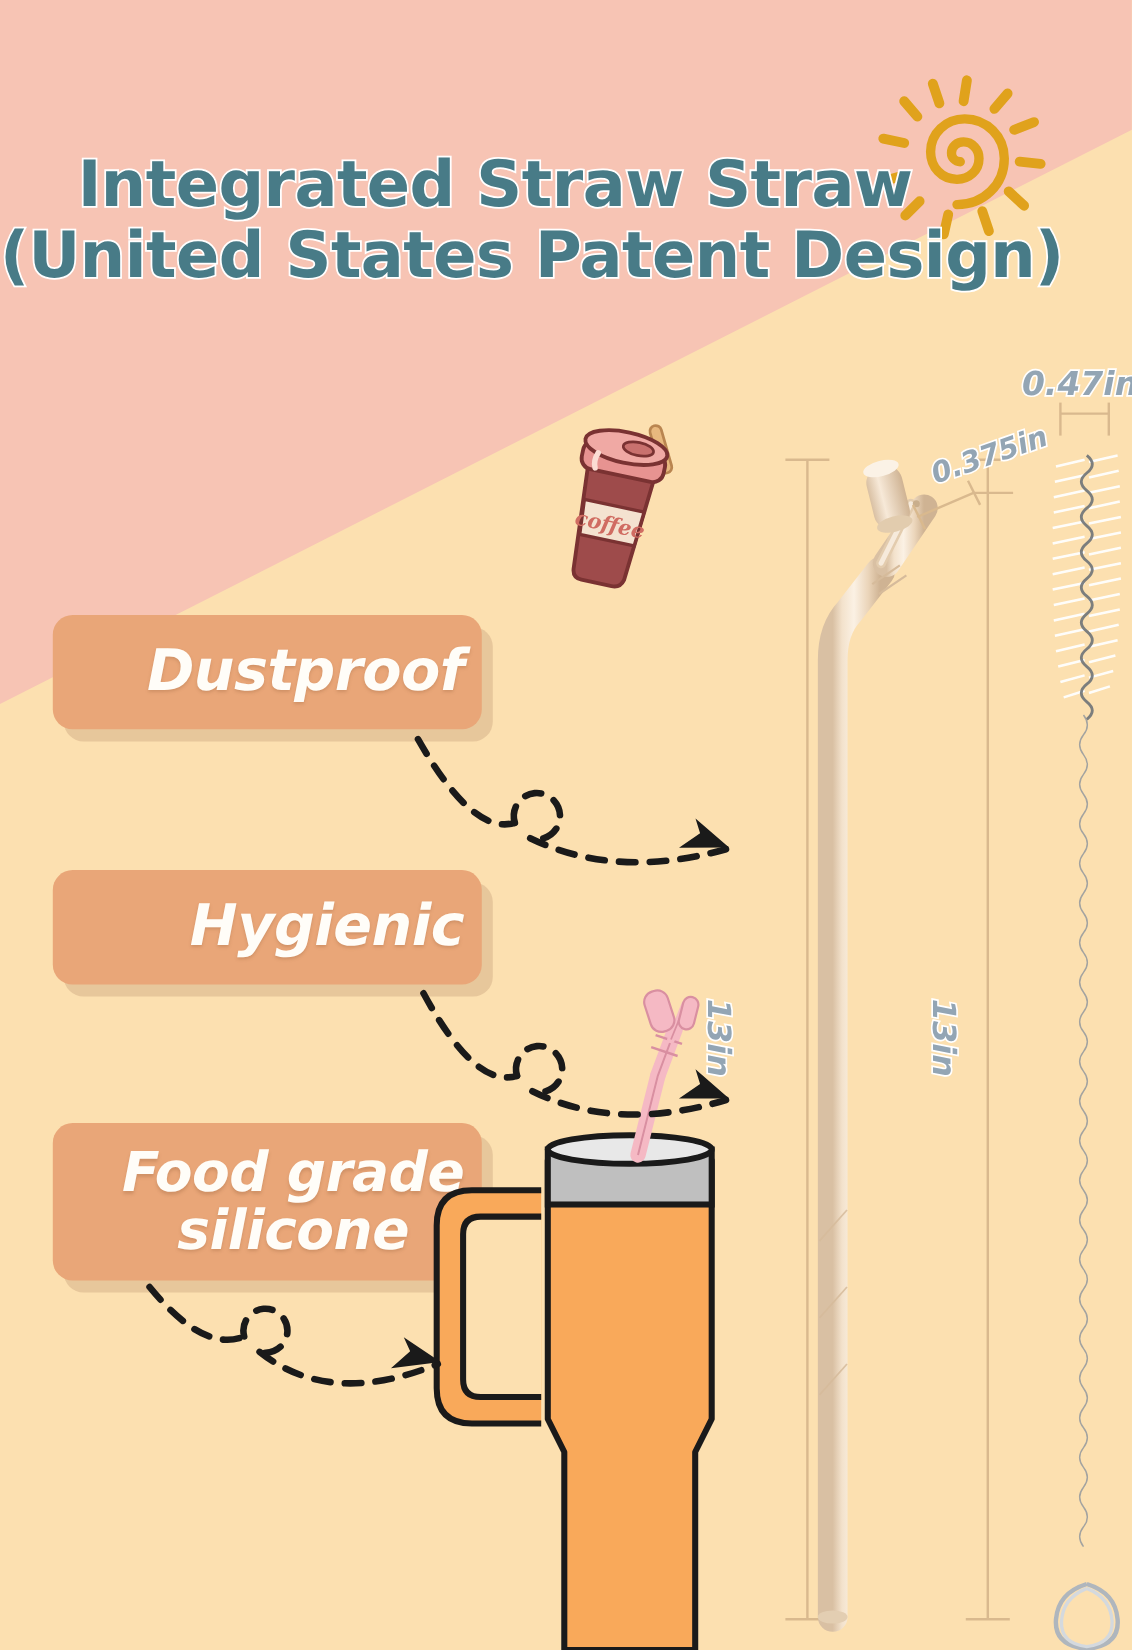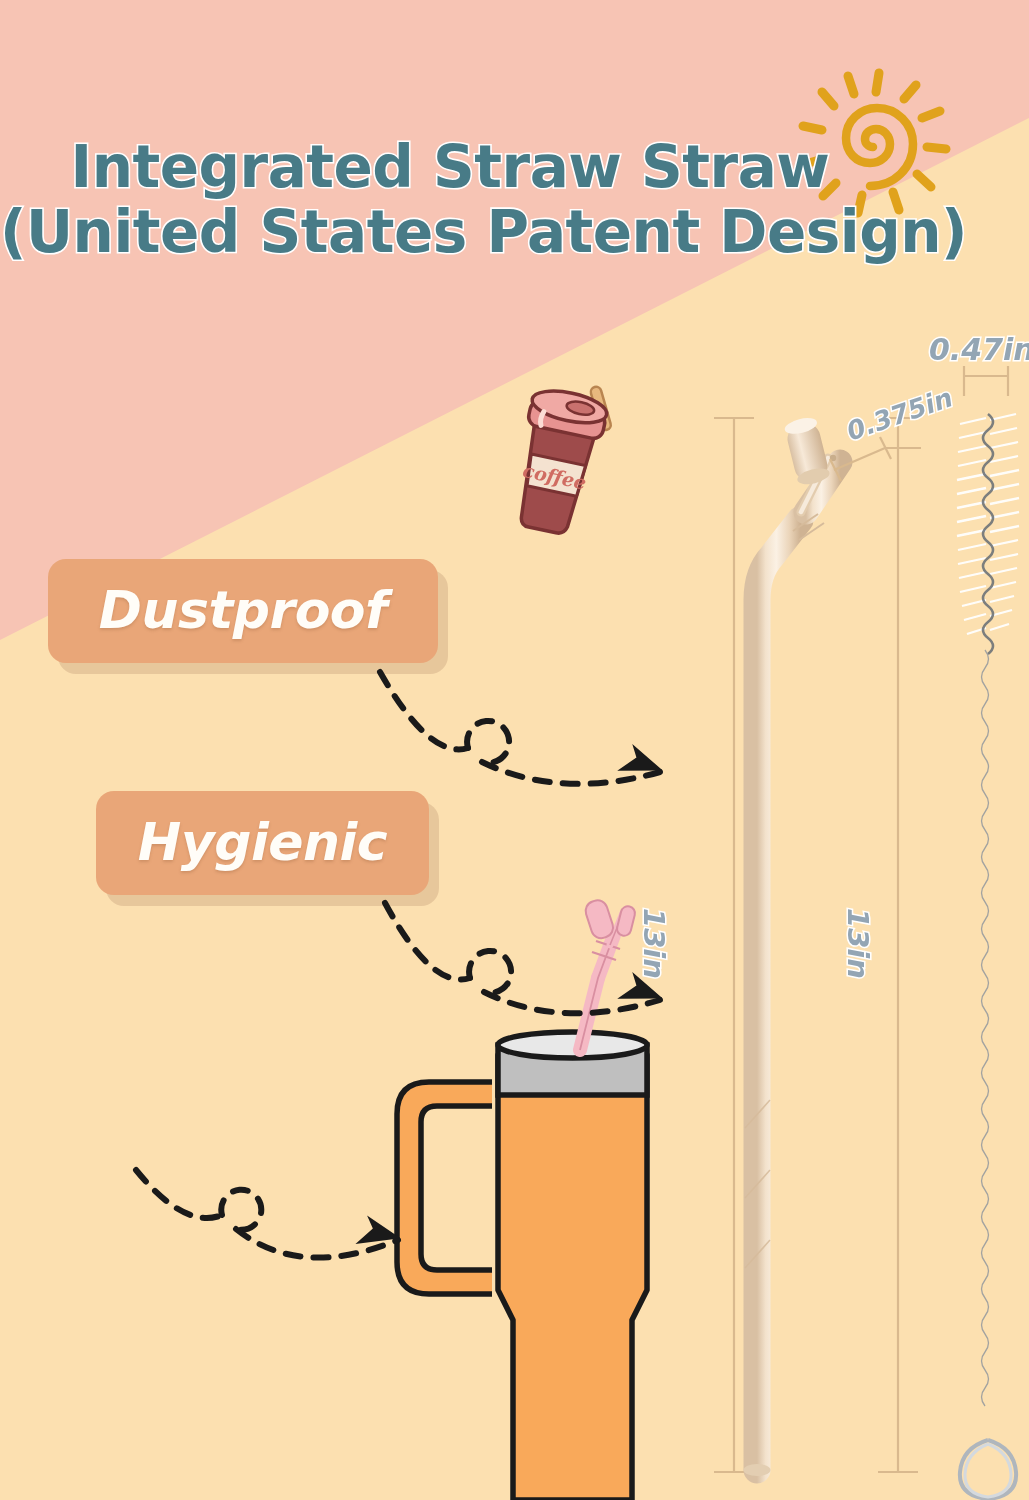--- a/index.html
+++ b/index.html
@@ -70,36 +70,36 @@
   }
 
   
   .feat {
     position: absolute;
     background: #E9A678;
     border-radius: 18px;
     box-shadow: 10px 11px 0 rgba(160,110,80,0.22);
     display: flex;
     align-items: center;
-    justify-content: center;
+    justify-content: flex-end;
     text-align: center;
     padding: 0 16px;
     box-sizing: border-box;
   }
   .feat span {
     font-style: italic;
     font-weight: 700;
     color: #FFFDF8;
     font-size: 52px;
     line-height: 1.03;
     letter-spacing: -0.5px;
     text-shadow: 0 2px 3px rgba(150,95,60,0.30);
   }
   #feat-0 { left: 48px; top: 559px; width: 390px; height: 104px; }
-  #feat-1 { left: 48px; top: 791px; width: 333px; height: 104px; margin-left: 48px; }
+  #feat-1 { left: 48px; top: 791px; width: 390px; height: 104px; }
   #feat-2 { left: 48px; top: 1021px; width: 390px; height: 143px; }
   #feat-2 span { font-size: 50px; }
 
   
   .arrows-svg {
     position: absolute;
     left: 0; top: 0;
     width: 1029px; height: 1500px;
     pointer-events: none;
   }
@@ -200,20 +200,23 @@
 
       <path d="M45 44 Q42 52 45 58" stroke="#FBDCD4" stroke-width="5" fill="none" stroke-linecap="round"></path>
     </g>
   </svg>
 
   <div class="feat" id="feat-0">
     <span>Dustproof</span>
   </div>
   <div class="feat" id="feat-1">
     <span>Hygienic</span>
+  </div>
+  <div class="feat" id="feat-2">
+    <span id="feat2-text">Food grade<br>silicone</span>
   </div>
 
   <svg class="art-svg" viewBox="0 0 1029 1500">
     <defs>
       <linearGradient id="strawGrad" x1="0" y1="0" x2="1" y2="0">
         <stop offset="0%" stop-color="#D9C0A3"></stop>
         <stop offset="20%" stop-color="#F3E2CC"></stop>
         <stop offset="45%" stop-color="#FBF1E4"></stop>
         <stop offset="75%" stop-color="#EBD5BA"></stop>
         <stop offset="100%" stop-color="#CFB393"></stop>

